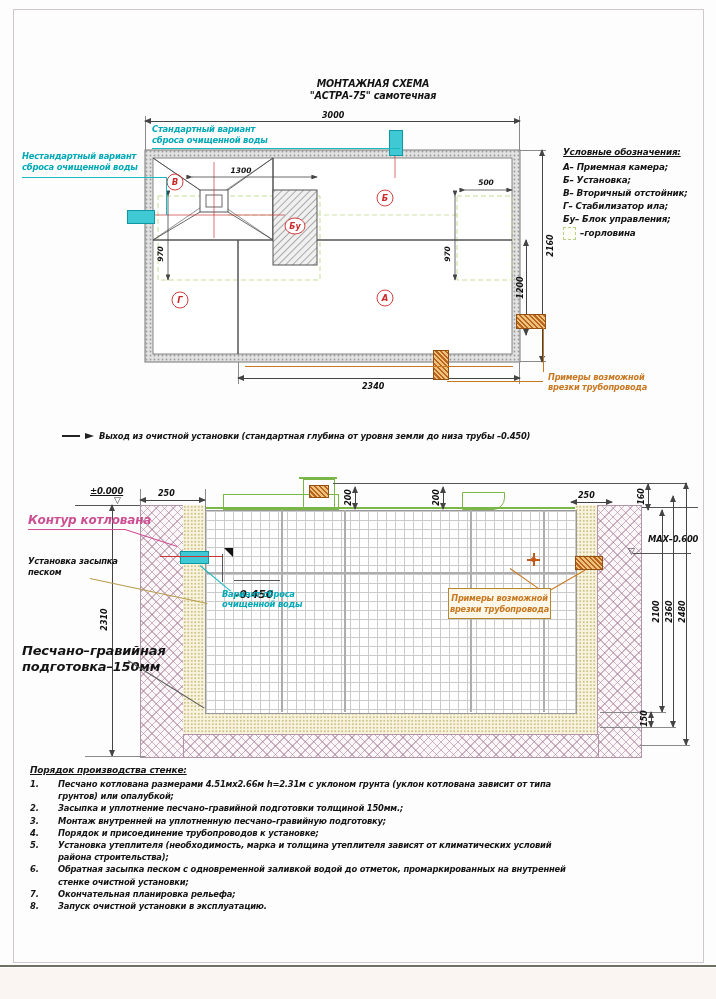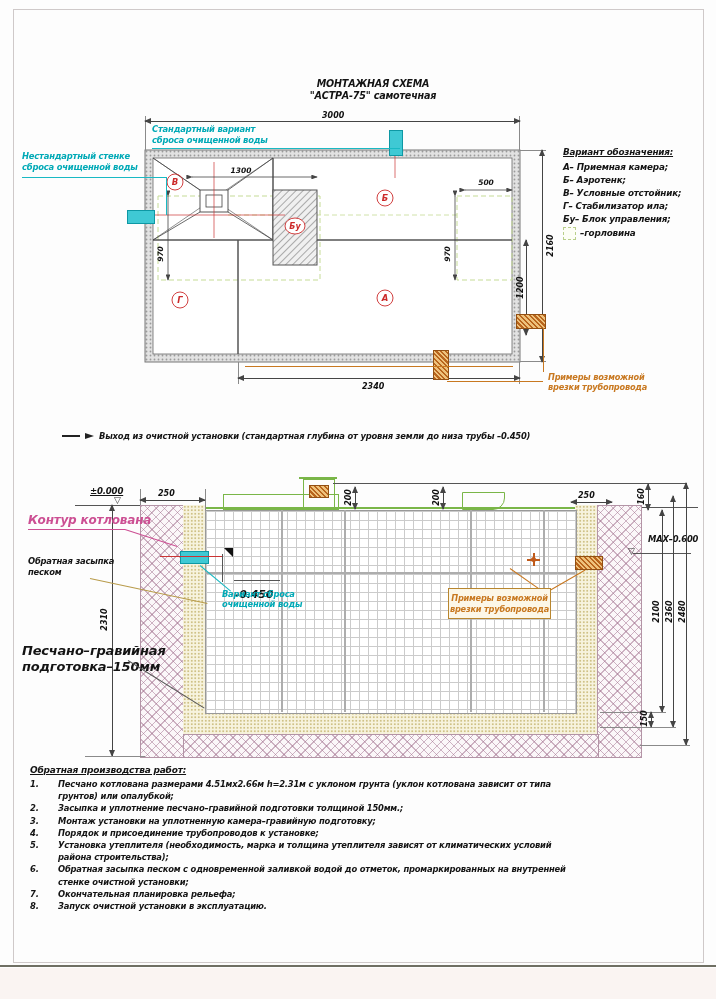--- a/index.html
+++ b/index.html
@@ -162,38 +162,38 @@
   <div class="rlab" style="left:528px;top:240px;">2160</div>
 
   <div class="dv" style="left:526px;top:240px;height:95px;"></div>
   <div class="rlab" style="left:498px;top:282px;">1200</div>
 
   <div class="pipe-c" style="left:389px;top:130px;width:12px;height:24px;"></div>
   <div class="pipe-c" style="left:127px;top:210px;width:26px;height:12px;"></div>
   <div class="lbl it cyan" style="left:152px;top:124px;font-size:8.4px;">Стандартный вариант
 сброса очищенной воды</div>
   <div class="cyline" style="left:152px;top:148px;width:248px;height:1px;"></div>
-  <div class="lbl it cyan" style="left:22px;top:151px;font-size:8.4px;">Нестандартный стенке
+  <div class="lbl it cyan" style="left:22px;top:151px;font-size:8.4px;">Нестандартный вариант
 сброса очищенной воды</div>
   <div class="cyline" style="left:22px;top:177px;width:145px;height:1px;"></div>
   <div class="cyline" style="left:166px;top:177px;width:1px;height:38px;"></div>
 
   <div class="pipe-o" style="left:516px;top:314px;width:28px;height:13px;"></div>
   <div class="pipe-o" style="left:433px;top:350px;width:14px;height:28px;"></div>
   <div class="oline" style="left:245px;top:366px;width:268px;height:1px;"></div>
   <div class="oline" style="left:543px;top:328px;width:1px;height:44px;"></div>
   <div class="oline" style="left:447px;top:381px;width:96px;height:1px;"></div>
   <div class="lbl it orange" style="left:548px;top:372px;font-size:8.2px;">Примеры возможной
 врезки трубопровода</div>
 
   <div class="legend it">
-    <div class="ttl">Вариант обозначения:</div>
+    <div class="ttl">Условные обозначения:</div>
     <div class="li">А– Приемная камера;</div>
-    <div class="li">Б– Аэротенк;</div>
-    <div class="li">В– Условные отстойник;</div>
+    <div class="li">Б– Установка;</div>
+    <div class="li">В– Вторичный отстойник;</div>
     <div class="li">Г– Стабилизатор ила;</div>
     <div class="li">Бу– Блок управления;</div>
     <div class="neckrow">
       <span class="necksq"></span>
       <span class="li">–горловина</span>
     </div>
   </div>
 
   <div class="note-row" style="left:62px;top:431px;">
     <span class="nline"></span>
@@ -279,40 +279,40 @@
   <div class="oline" style="left:510px;top:568px;width:45px;height:1px;transform:rotate(35deg);transform-origin:left center;"></div>
   <div class="oline" style="left:548px;top:591px;width:43px;height:1px;transform:rotate(-30deg);transform-origin:left center;"></div>
   <div class="obox it orange" style="left:448px;top:588px;width:101px;height:29px;">
     <span class="lbl" style="position:static;font-size:8.2px;">Примеры возможной
 врезки трубопровода</span>
   </div>
 
   <div class="lbl it magenta" style="left:28px;top:513px;font-size:12px;">Контур котлована</div>
   <div class="mline" style="left:28px;top:529px;width:97px;height:1px;"></div>
   <div class="mline" style="left:125px;top:529px;width:55px;height:1px;transform:rotate(18deg);transform-origin:left center;"></div>
-  <div class="lbl it" style="left:28px;top:556px;font-size:8.4px;">Обратная засыпка
+  <div class="lbl it" style="left:28px;top:556px;font-size:8.4px;">Установка засыпка
 песком</div>
   <div class="tanline" style="left:90px;top:578px;width:120px;height:1px;transform:rotate(12deg);transform-origin:left center;"></div>
   <div class="lbl it" style="left:22px;top:643px;font-size:13px;">Песчано–гравийная
 подготовка–150мм</div>
   <div class="thin" style="left:128px;top:660px;width:90px;height:1px;transform:rotate(32deg);transform-origin:left center;"></div>
 
   <div class="wo it">
-    <div class="ttl">Обратная производства работ:</div>
+    <div class="ttl">Порядок производства стенке:</div>
     <div class="row">
       <span class="num">1.</span>
       <span class="txt">Песчано котлована размерами 4.51мх2.66м h=2.31м с уклоном грунта (уклон котлована зависит от типа грунтов) или опалубкой;</span>
     </div>
     <div class="row">
       <span class="num">2.</span>
       <span class="txt">Засыпка и уплотнение песчано–гравийной подготовки толщиной 150мм.;</span>
     </div>
     <div class="row">
       <span class="num">3.</span>
-      <span class="txt">Монтаж установки на уплотненную камера–гравийную подготовку;</span>
+      <span class="txt">Монтаж внутренней на уплотненную песчано–гравийную подготовку;</span>
     </div>
     <div class="row">
       <span class="num">4.</span>
       <span class="txt">Порядок и присоединение трубопроводов к установке;</span>
     </div>
     <div class="row">
       <span class="num">5.</span>
       <span class="txt">Установка утеплителя (необходимость, марка и толщина утеплителя зависят от климатических условий района строительства);</span>
     </div>
     <div class="row">

